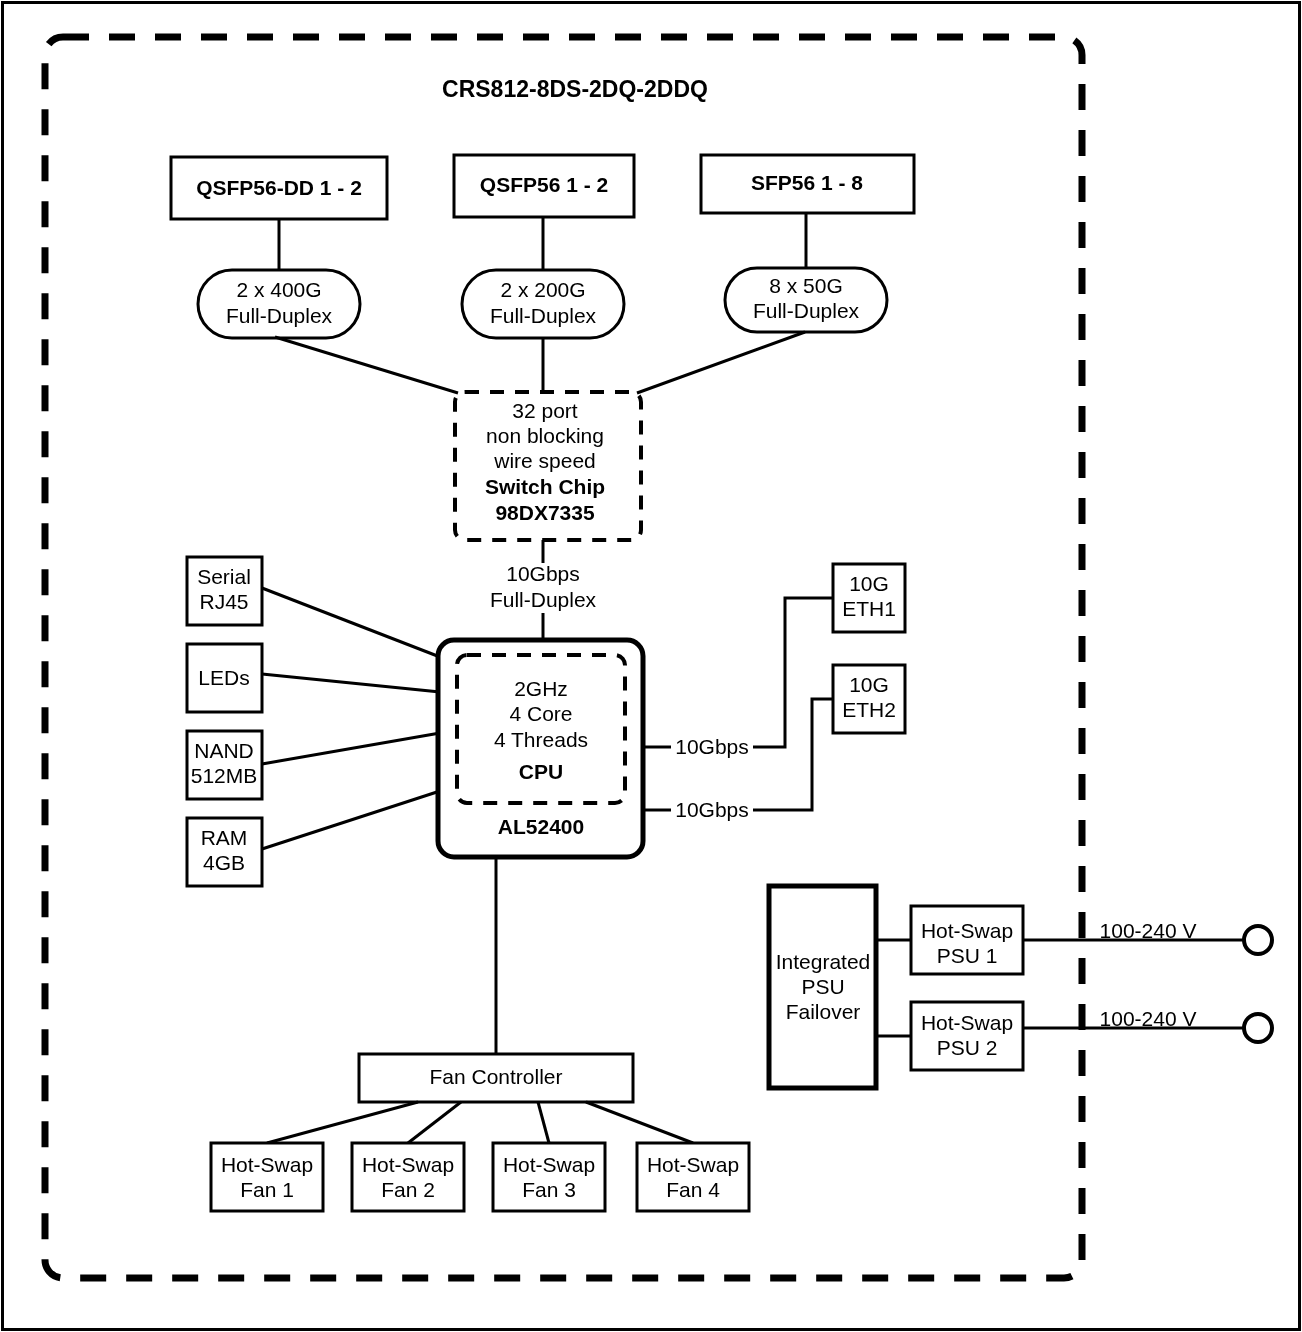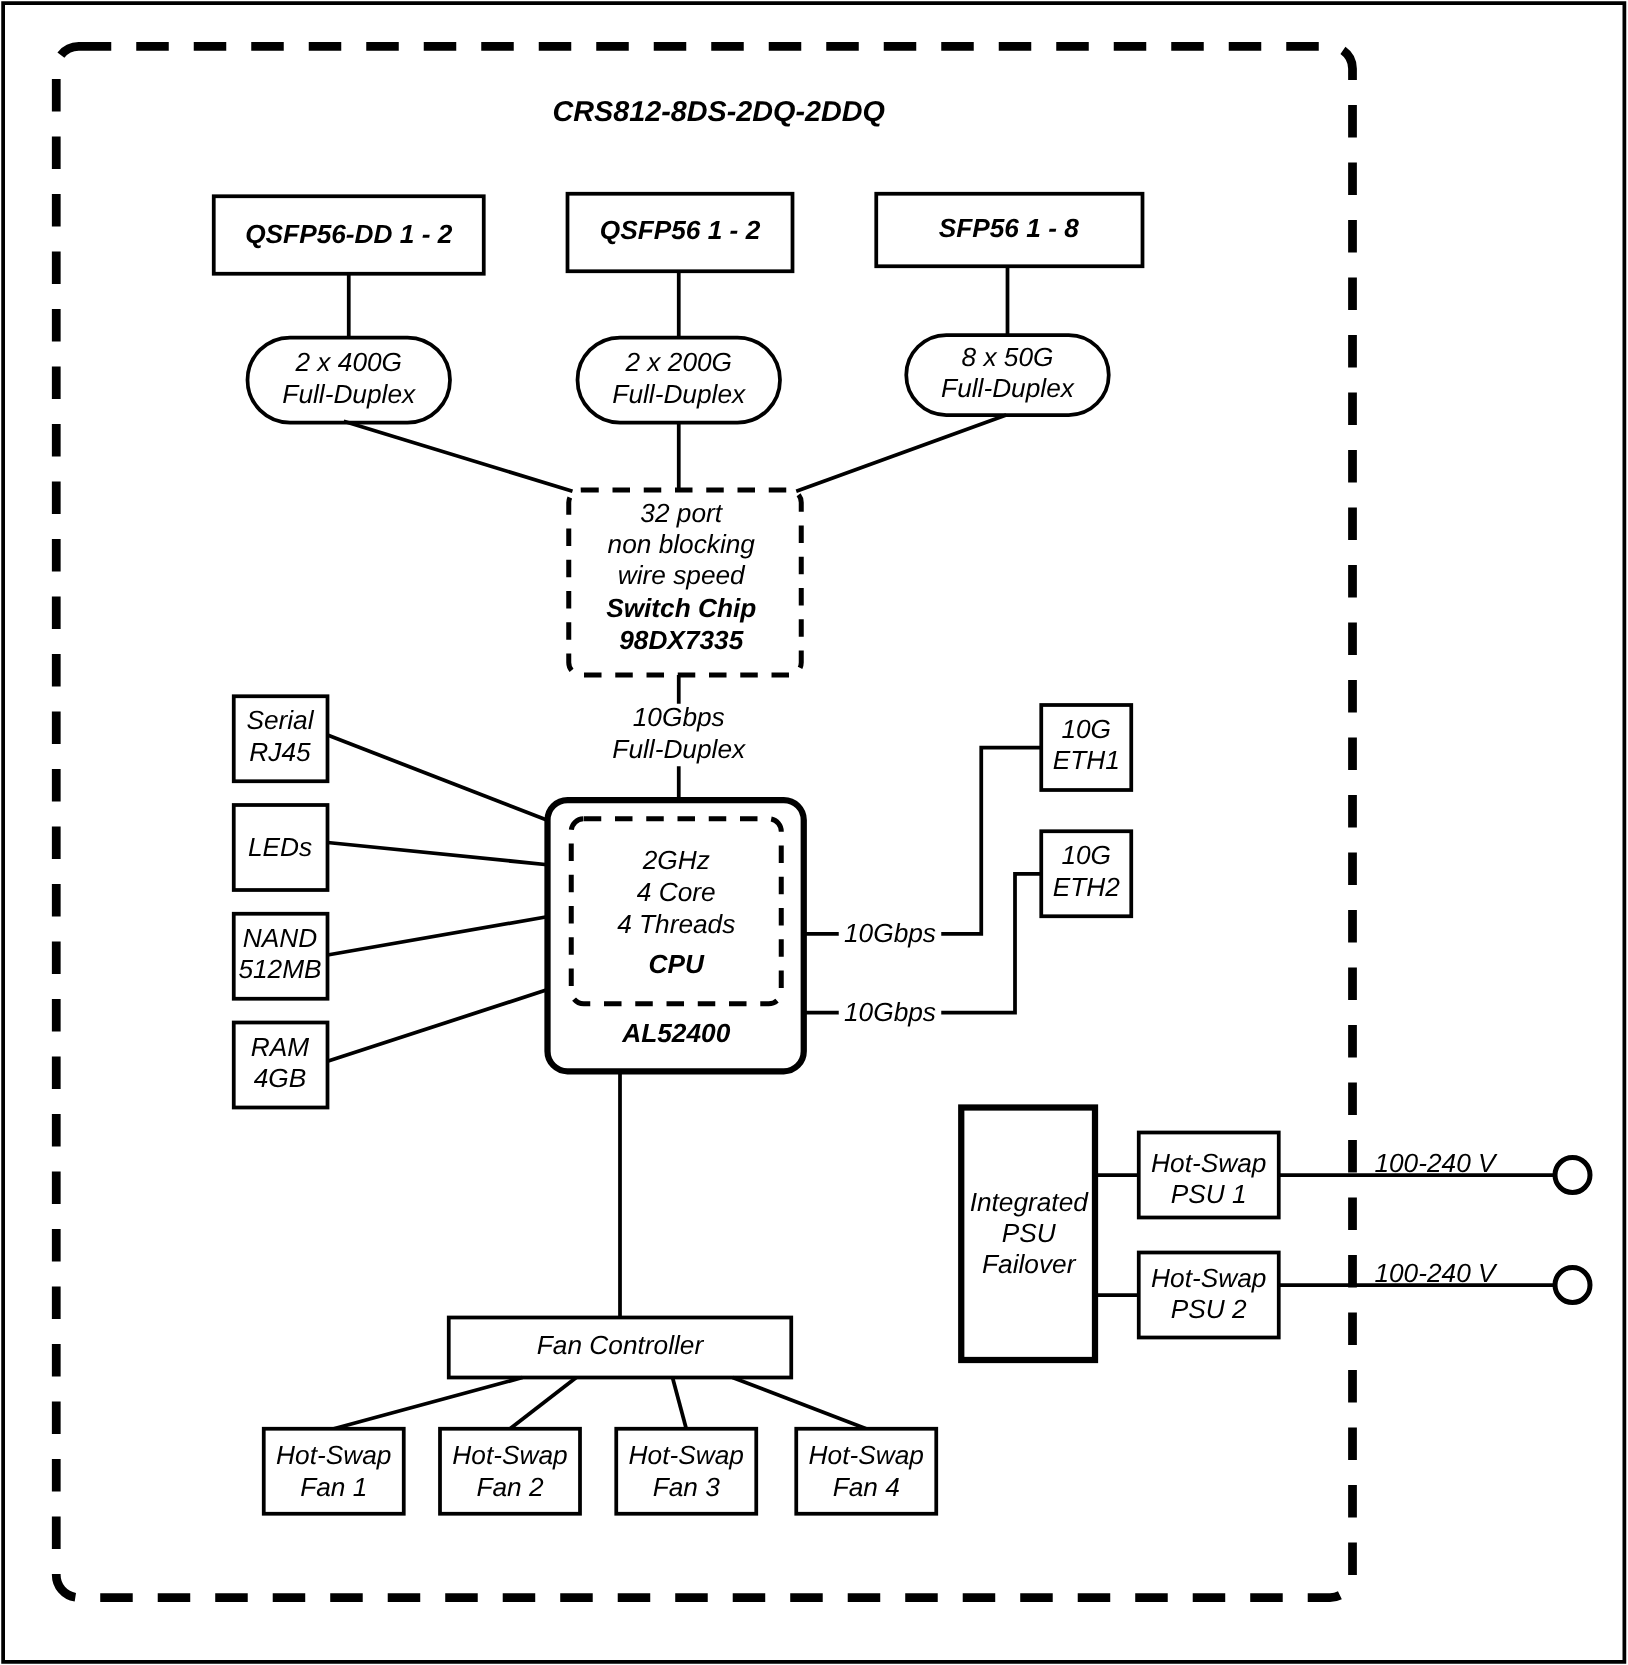--- a/index.html
+++ b/index.html
@@ -6,21 +6,20 @@
     margin: 0;
     padding: 0;
     background: #ffffff;
   }
   #root {
     position: relative;
     width: 1302px;
     height: 1332px;
     background: #ffffff;
     font-family: "Liberation Sans", sans-serif;
-    font-style: italic;
   }
   svg.diagram {
     position: absolute;
     top: 0;
     left: 0;
     width: 1302px;
     height: 1332px;
   }
   .nodetext {
     font-family: "Liberation Sans", sans-serif;

